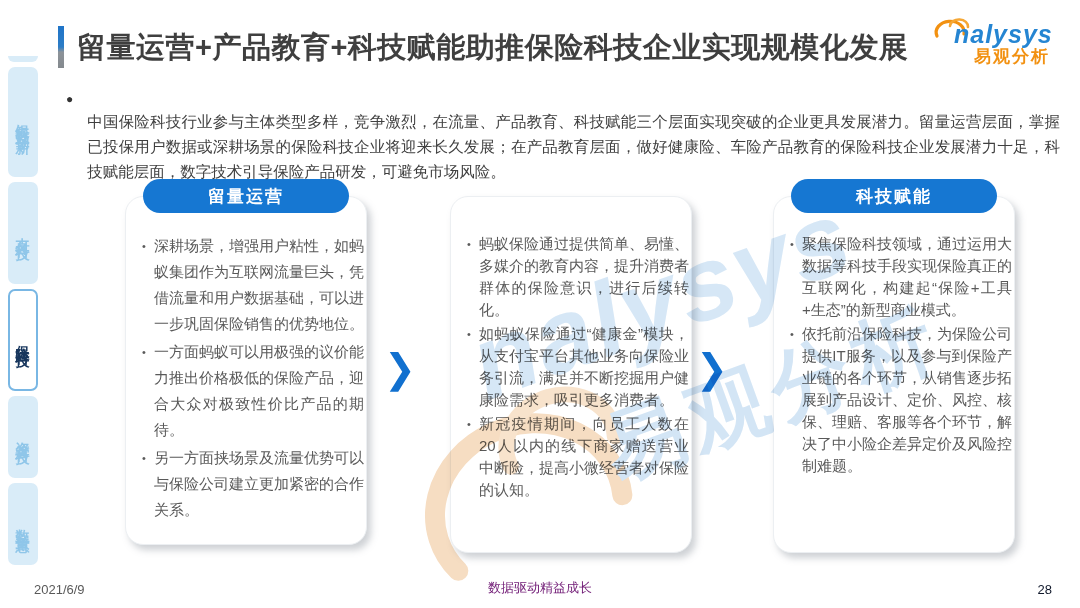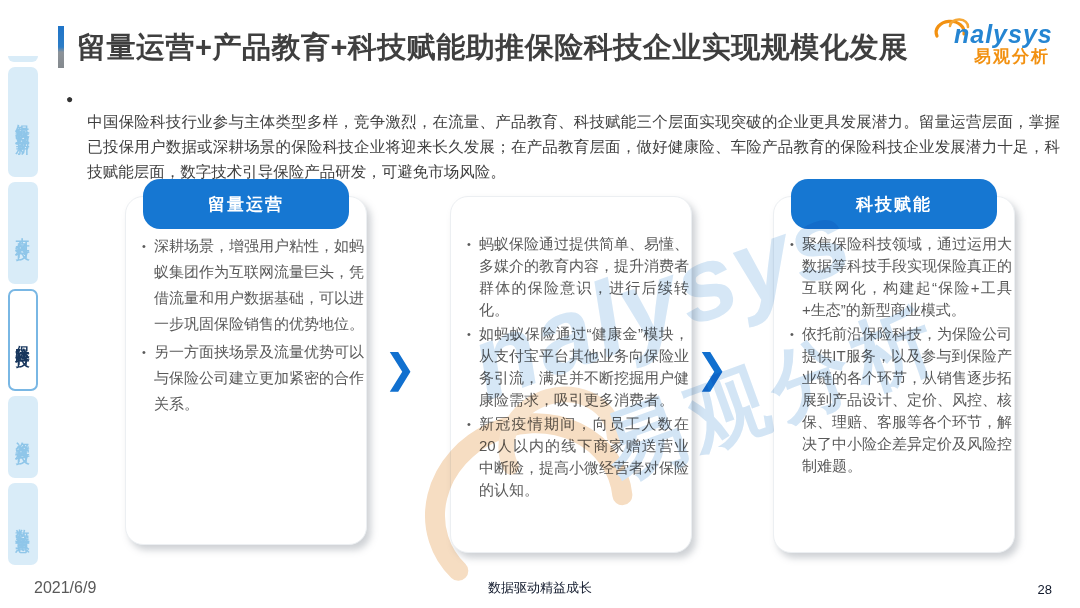--- a/index.html
+++ b/index.html
@@ -25,21 +25,21 @@
   
   .summary { position:absolute; left:66px; top:87px; width:994px; display:flex; gap:14px; z-index:2; }
   .summary-bullet { color:#333; font-size:12px; line-height:25px; flex:none; }
   .summary-text { font-size:15.5px; color:#404040; line-height:25px; text-align:justify;margin-top:22px; }
   
   .card { position:absolute; top:196px; width:242px; background:#fff; border:1px solid #eceff2;
           border-radius:18px; box-shadow:4px 5px 7px rgba(125,135,145,0.38); z-index:1; }
   .card-1 { left:125px; height:349px; }
   .card-2 { left:450px; height:357px; }
   .card-3 { left:773px; height:357px; }
-  .pill { position:absolute; top:-18px; left:50%; transform:translateX(-50%); width:206px; height:50px;
+  .pill { position:absolute; top:-18px; left:50%; transform:translateX(-50%); width:206px; height:34px;
           background:#1677d2; border-radius:17px; color:#ffffff; font-size:17px; font-weight:bold;
           display:flex; align-items:center; justify-content:center; letter-spacing:2px;text-align:right; }
   .card ul { list-style:none; padding:36px 2px 0 15px; }
   .card li { position:relative; padding-left:13px; font-size:15px; color:#595959; text-align:justify; margin-bottom:2px; }
   .card li::before { content:"•"; position:absolute; left:1px; top:0; font-size:11px; color:#595959; }
   .card-1 li { line-height:26px; }
   .card-2 li, .card-3 li { line-height:22px; }
   
   .flow-arrow { position:absolute; top:346px; font-size:38px; font-weight:900; color:#1170cf; z-index:2;
                 transform:scaleY(1.05); }
@@ -47,22 +47,22 @@
   .arrow-2 { left:696px; }
   
   .watermark { position:absolute; left:360px; top:245px; width:640px; height:320px; pointer-events:none;
                z-index:6; transform:rotate(-20deg); mix-blend-mode:multiply; }
   .wm-swirl { position:absolute; left:20px; top:55px; }
   .wm-brand { position:absolute; left:140px; top:-5px; font-size:104px; font-style:italic; font-weight:bold;
               color:#d6e7f6; letter-spacing:2px; white-space:nowrap; }
   .wm-cn { position:absolute; left:235px; top:128px; font-size:80px; font-weight:bold; color:#d3e5f5;
            letter-spacing:8px; white-space:nowrap; }
   
-  .footer-date { position:absolute; left:34px; bottom:11px; font-size:16px; color:#595959; z-index:3; }
-  .footer-slogan { position:absolute; left:50%; transform:translateX(-50%); bottom:11px; font-size:13px; color:#0f172a; z-index:3; }
+  .footer-date { position:absolute; left:34px; bottom:11px; font-size:13px; color:#595959; z-index:3; }
+  .footer-slogan { position:absolute; left:50%; transform:translateX(-50%); bottom:11px; font-size:13px; color:#701a75; z-index:3; }
   .footer-page { position:absolute; right:28px; bottom:11px; font-size:13px; color:#0f172a; z-index:3; }
 </style>
 </head>
 <body>
 
 <div class="slide">
 
   <div class="sidebar">
     <div class="tab-stub"></div>
     <div class="side-tab" style="height:110px">
@@ -98,20 +98,21 @@
 
   <div class="summary">
     <span class="summary-bullet">●</span>
     <p class="summary-text">中国保险科技行业参与主体类型多样，竞争激烈，在流量、产品教育、科技赋能三个层面实现突破的企业更具发展潜力。留量运营层面，掌握已投保用户数据或深耕场景的保险科技企业将迎来长久发展；在产品教育层面，做好健康险、车险产品教育的保险科技企业发展潜力十足，科技赋能层面，数字技术引导保险产品研发，可避免市场风险。</p>
   </div>
 
   <div class="card card-1">
     <div class="pill">留量运营</div>
     <ul>
       <li>深耕场景，增强用户粘性，如蚂蚁集团作为互联网流量巨头，凭借流量和用户数据基础，可以进一步巩固保险销售的优势地位。</li>
+      <li>一方面蚂蚁可以用极强的议价能力推出价格极低的保险产品，迎合大众对极致性价比产品的期待。</li>
       <li>另一方面挟场景及流量优势可以与保险公司建立更加紧密的合作关系。</li>
     </ul>
   </div>
 
   <div class="flow-arrow arrow-1">❯</div>
 
   <div class="card card-2">
     <ul>
       <li>蚂蚁保险通过提供简单、易懂、多媒介的教育内容，提升消费者群体的保险意识，进行后续转化。</li>
       <li>如蚂蚁保险通过“健康金”模块，从支付宝平台其他业务向保险业务引流，满足并不断挖掘用户健康险需求，吸引更多消费者。</li>

